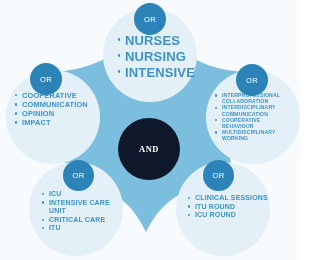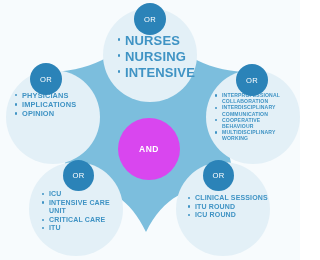--- a/index.html
+++ b/index.html
@@ -121,23 +121,24 @@
   <div class="bubble" id="bubble-bottomleft" style="background: rgb(227, 240, 247);"></div>
   <div class="bubble" id="bubble-bottomright" style="background: rgb(227, 240, 247);"></div>
 
   <ul class="bubble-list" id="list-top" style="color: rgb(63, 147, 196);">
     <li>NURSES</li>
     <li>NURSING</li>
     <li>INTENSIVE</li>
   </ul>
 
   <ul class="bubble-list" id="list-left" style="color: rgb(63, 147, 196);">
-    <li>PHYSICIANS</li>
-    <li>IMPLICATIONS</li>
+    <li>COOPERATIVE</li>
+    <li>COMMUNICATION</li>
     <li>OPINION</li>
+    <li>IMPACT</li>
   </ul>
 
   <ul class="bubble-list" id="list-right" style="color: rgb(63, 147, 196);">
     <li>INTERPROFESSIONAL COLLABORATION</li>
     <li>INTERDISCIPLINARY COMMUNICATION</li>
     <li>COOPERATIVE BEHAVIOUR</li>
     <li>MULTIDISCIPLINARY WORKING</li>
   </ul>
 
   <ul class="bubble-list" id="list-bottomleft" style="color: rgb(63, 147, 196);">
@@ -152,15 +153,15 @@
     <li>ITU ROUND</li>
     <li>ICU ROUND</li>
   </ul>
 
   <div class="or-badge" id="or-top" style="background: rgb(43, 131, 184);">OR</div>
   <div class="or-badge" id="or-left" style="background: rgb(43, 131, 184);">OR</div>
   <div class="or-badge" id="or-right" style="background: rgb(43, 131, 184);">OR</div>
   <div class="or-badge" id="or-bottomleft" style="background: rgb(43, 131, 184);">OR</div>
   <div class="or-badge" id="or-bottomright" style="background: rgb(43, 131, 184);">OR</div>
 
-  <div id="and-circle" style="background: #d946ef;">AND</div>
+  <div id="and-circle" style="background: #0f172a; font-family: Liberation Serif, serif;">AND</div>
 
 </div>
 
 </body></html>

